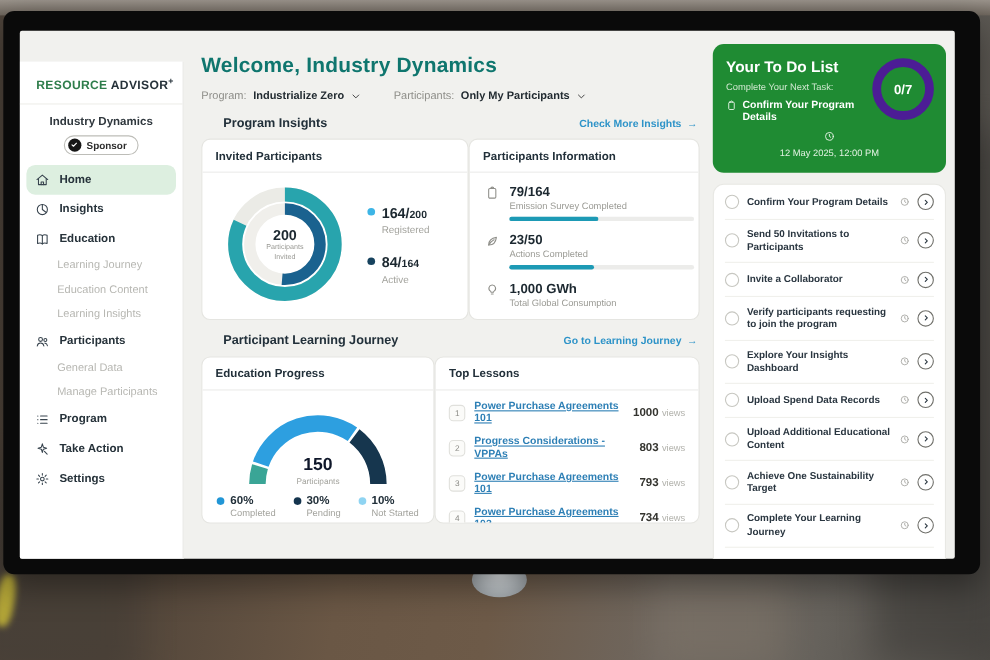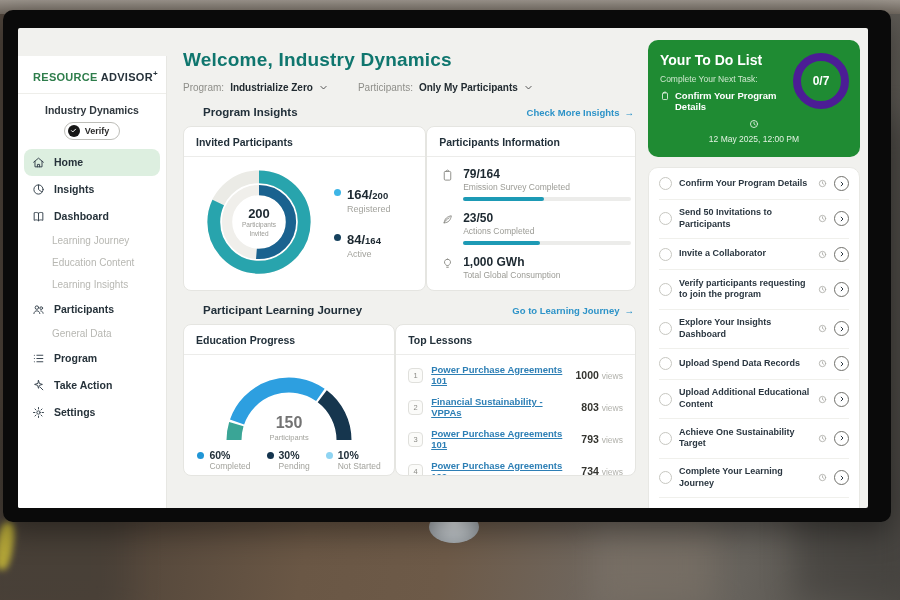--- a/index.html
+++ b/index.html
@@ -80,21 +80,21 @@
   .pi-icon{width:13px;height:13px;min-width:13px;color:#8f8f8a;margin-top:2px;display:flex;}
   .pi-val{font-size:12px;font-weight:bold;color:#1c2830;}
   .pi-lab{font-size:8.5px;color:#9b9b95;margin:1px 0 5px;}
   .pi-bar{width:168px;height:4px;background:#ececе8;background:#ececea;border-radius:3px;}
   .pi-fill{height:4px;border-radius:3px;background:#1d9ab5;}
   
   .card.eduprog{flex:.88;height:150px;}
   .edu-body{display:flex;flex-direction:column;align-items:center;padding-top:7px;}
   .gauge-wrap{position:relative;width:160px;height:80px;}
   .gauge-center{position:absolute;left:0;right:0;bottom:0;display:flex;flex-direction:column;align-items:center;}
-  .gauge-val{font-size:16px;font-weight:bold;color:#737373;line-height:1;}
+  .gauge-val{font-size:16px;font-weight:bold;color:#0f172a;line-height:1;}
   .gauge-lbl{font-size:7.5px;color:#a3a39d;margin-top:2px;}
   .gauge-legend{display:flex;gap:16px;margin-top:7px;}
   .gl-item{display:flex;gap:5px;}
   .gl-dot{width:7px;height:7px;border-radius:50%;margin-top:2.5px;}
   .gl-pct{font-size:10.5px;font-weight:bold;color:#22303a;}
   .gl-lab{font-size:8.5px;color:#a3a39d;}
   
   .card.lessons{flex:1;height:150px;}
   .lessons-body{padding:4px 12px;}
   .lesson-row{display:flex;align-items:center;gap:8px;padding:5px 0;}
@@ -146,21 +146,21 @@
         <span class="p2">ADVISOR</span><span class="plus">+</span>
       </div>
       <div class="org">Industry Dynamics</div>
       <div class="sponsor-row">
         <span class="sponsor-pill">
           <span class="sponsor-dot">
             <svg viewBox="0 0 24 24" fill="none" stroke="#ffffff" stroke-width="3.4" stroke-linecap="round" stroke-linejoin="round">
                 <path d="M5 12.5l4.5 4.5L19 7.5"></path>
               </svg>
           </span>
-          <span>Verify</span>
+          <span>Sponsor</span>
         </span>
       </div>
       <div>
           <div class="menu-item active">
             <span class="mi-icon">
               <svg viewBox="0 0 24 24" fill="none" stroke="currentColor" stroke-width="1.8" stroke-linecap="round" stroke-linejoin="round" width="100%" height="100%">
                 <path d="M3 11.5 12 4l9 7.5"></path>
                 <path d="M5.5 9.7V20h13V9.7"></path>
                 <path d="M10 20v-4.5h4V20"></path>
               </svg>
@@ -176,21 +176,21 @@
             </span>
             <span>Insights</span>
           </div>
           <div class="menu-item">
             <span class="mi-icon">
               <svg viewBox="0 0 24 24" fill="none" stroke="currentColor" stroke-width="1.8" stroke-linecap="round" stroke-linejoin="round" width="100%" height="100%">
                 <path d="M12 6c-2-1.8-5-1.9-8-.8V19c3-1.1 6-1 8 .8 2-1.8 5-1.9 8-.8V5.2c-3-1.1-6-1-8 .8Z"></path>
                 <path d="M12 6v13.8"></path>
               </svg>
             </span>
-            <span>Dashboard</span>
+            <span>Education</span>
           </div>
           <div class="menu-item sub">
             <span>Learning Journey</span>
           </div>
           <div class="menu-item sub">
             <span>Education Content</span>
           </div>
           <div class="menu-item sub">
             <span>Learning Insights</span>
           </div>
@@ -200,20 +200,23 @@
                 <circle cx="9" cy="8.5" r="3.2"></circle>
                 <path d="M3.5 19.5c.4-3.2 2.7-5 5.5-5s5.1 1.8 5.5 5"></path>
                 <circle cx="17" cy="9.5" r="2.5"></circle>
                 <path d="M16.2 14.6c2.3.2 3.9 1.8 4.3 4.4"></path>
               </svg>
             </span>
             <span>Participants</span>
           </div>
           <div class="menu-item sub">
             <span>General Data</span>
+          </div>
+          <div class="menu-item sub">
+            <span>Manage Participants</span>
           </div>
           <div class="menu-item">
             <span class="mi-icon">
               <svg viewBox="0 0 24 24" fill="none" stroke="currentColor" stroke-width="1.8" stroke-linecap="round" stroke-linejoin="round" width="100%" height="100%">
                 <path d="M9 6h11M9 12h11M9 18h11"></path>
                 <circle cx="4.4" cy="6" r="1" fill="currentColor" stroke="none"></circle>
                 <circle cx="4.4" cy="12" r="1" fill="currentColor" stroke="none"></circle>
                 <circle cx="4.4" cy="18" r="1" fill="currentColor" stroke="none"></circle>
               </svg>
             </span>
@@ -408,21 +411,21 @@
         <div class="card lessons">
           <div class="card-head">Top Lessons</div>
           <div class="lessons-body">
               <div class="lesson-row">
                 <span class="lesson-rank">1</span>
                 <span class="lesson-title">Power Purchase Agreements 101</span>
                 <span class="lesson-views">1000 <span class="sfx">views</span></span>
               </div>
               <div class="lesson-row">
                 <span class="lesson-rank">2</span>
-                <span class="lesson-title">Financial Sustainability - VPPAs</span>
+                <span class="lesson-title">Progress Considerations - VPPAs</span>
                 <span class="lesson-views">803 <span class="sfx">views</span></span>
               </div>
               <div class="lesson-row">
                 <span class="lesson-rank">3</span>
                 <span class="lesson-title">Power Purchase Agreements 101</span>
                 <span class="lesson-views">793 <span class="sfx">views</span></span>
               </div>
               <div class="lesson-row">
                 <span class="lesson-rank">4</span>
                 <span class="lesson-title">Power Purchase Agreements 102</span>

